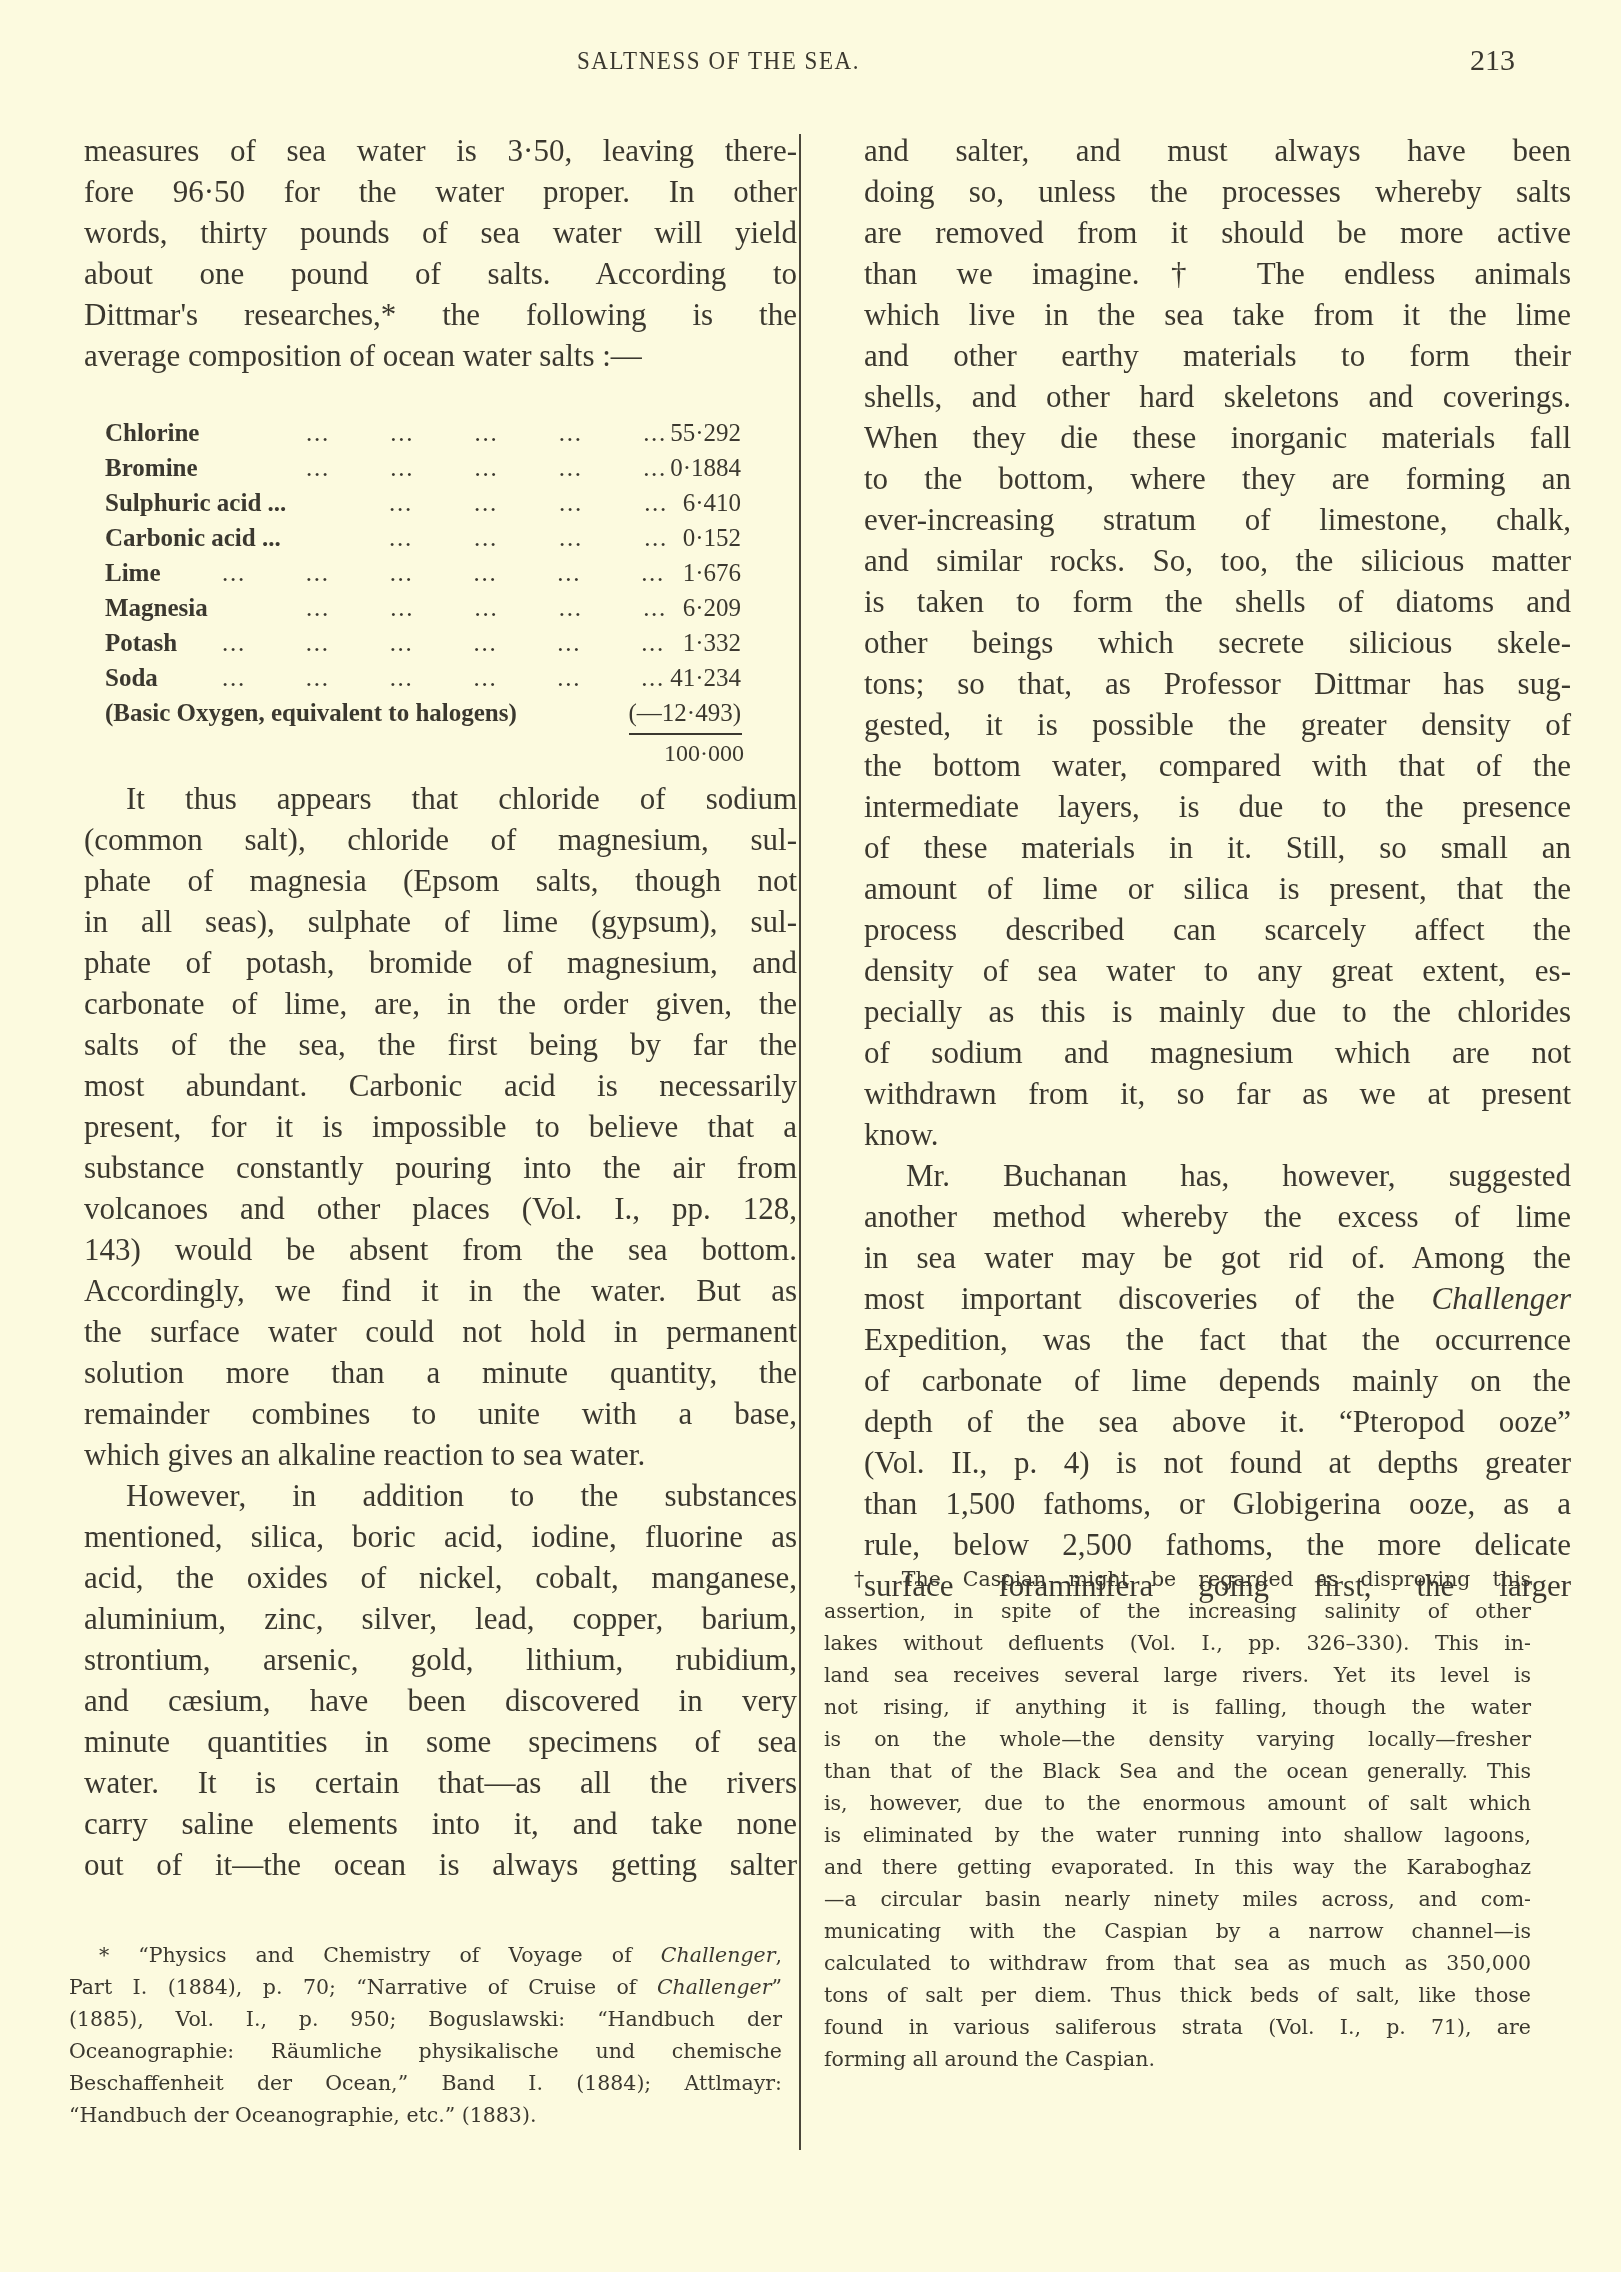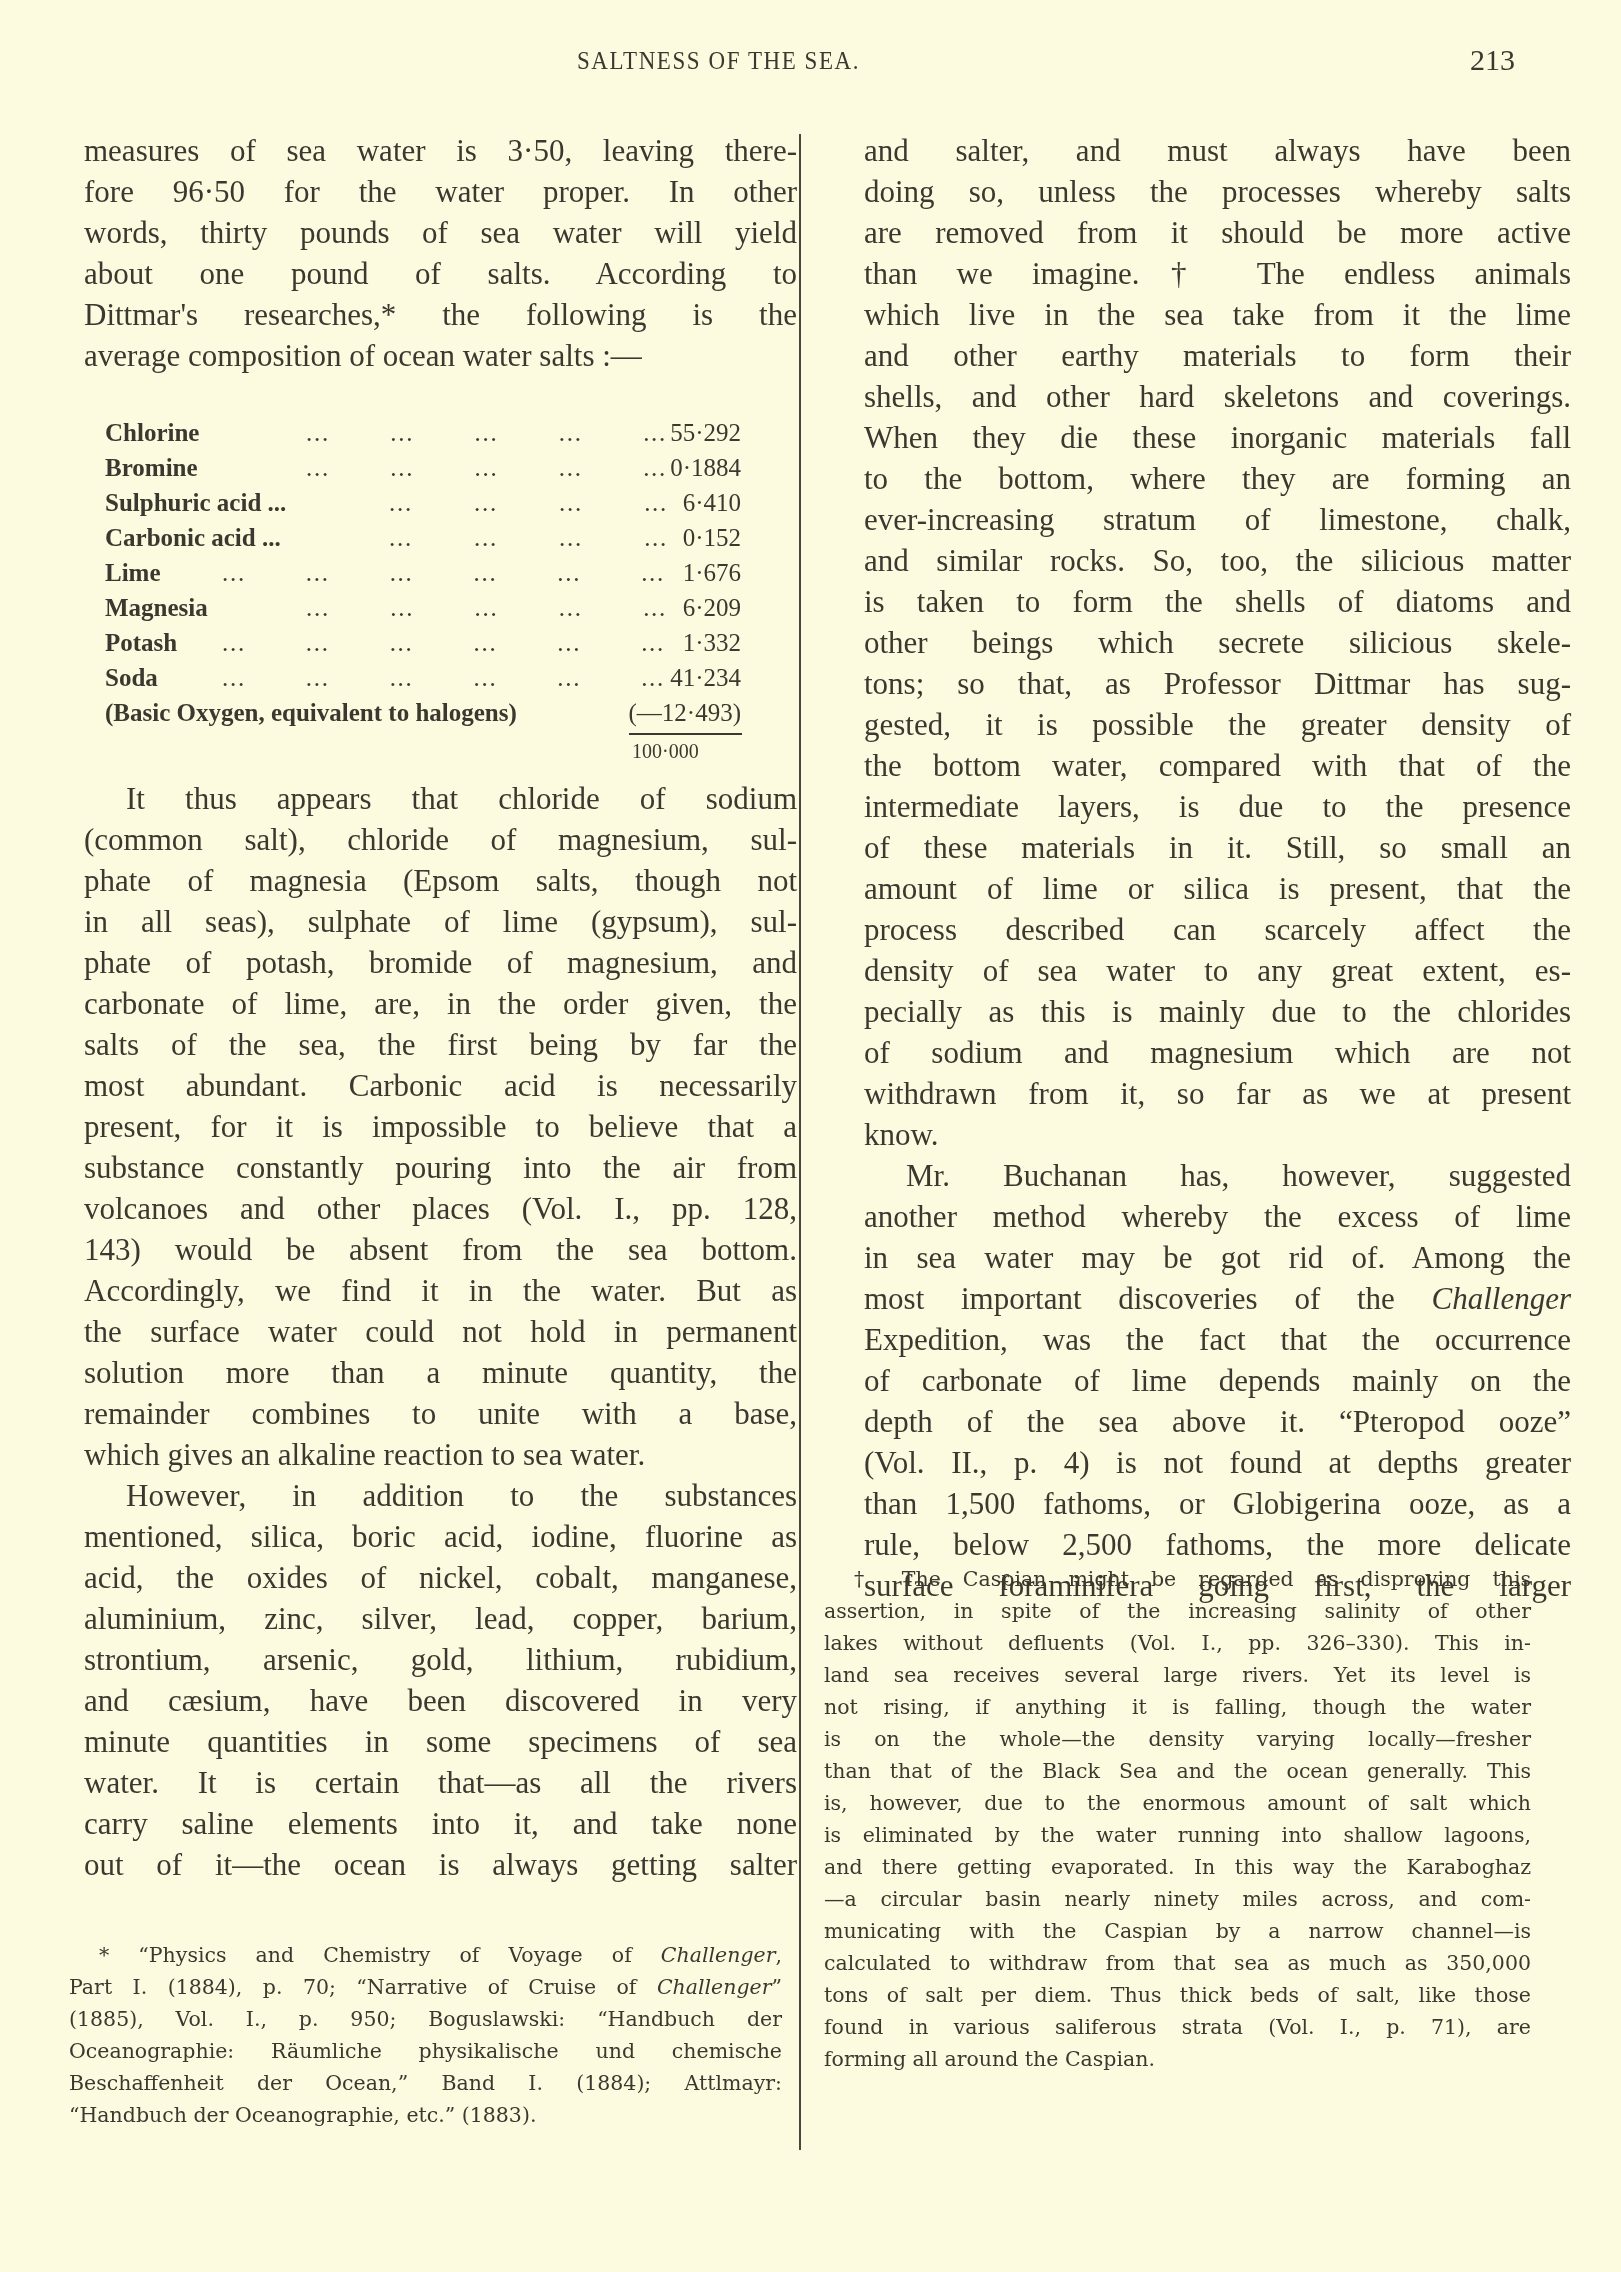--- a/index.html
+++ b/index.html
@@ -41,21 +41,21 @@
     position: absolute; left: 105px; top: 415px; width: 669px;
     font-family: "Liberation Serif", serif;
     font-size: 25px; line-height: 35px;
   }
   .trow { display: flex; position: relative; height: 35px; }
   .tname { white-space: nowrap; font-weight: bold; }
   .tdots { position: absolute; left: 201px; width: 418px; display: flex; justify-content: space-between; white-space: nowrap; }
   .tdots span { letter-spacing: 1.7px; }
   .tval { position: absolute; right: 33px; white-space: nowrap; }
   .total-rule { position: absolute; left: 629px; top: 733px; width: 113px; height: 1.7px; background: #3b382f; }
-  .total-val { position: absolute; left: 632px; top: 740px; font-family: "Liberation Serif", serif; font-size: 20px; }
+  .total-val { position: absolute; left: 664px; top: 740px; font-family: "Liberation Serif", serif; font-size: 24px; }
   .footnote {
     position: absolute;
     font-family: "DejaVu Serif", serif;
     font-size: 20px; line-height: 32px;
   }
   .fn-left { left: 69px; top: 1939px; width: 713px; }
   .fn-right { left: 824px; top: 1531px; width: 707px; margin-top: 32px; }
   .footnote .line { font-size: 20.5px; }
   i { font-style: italic; }
 </style>

